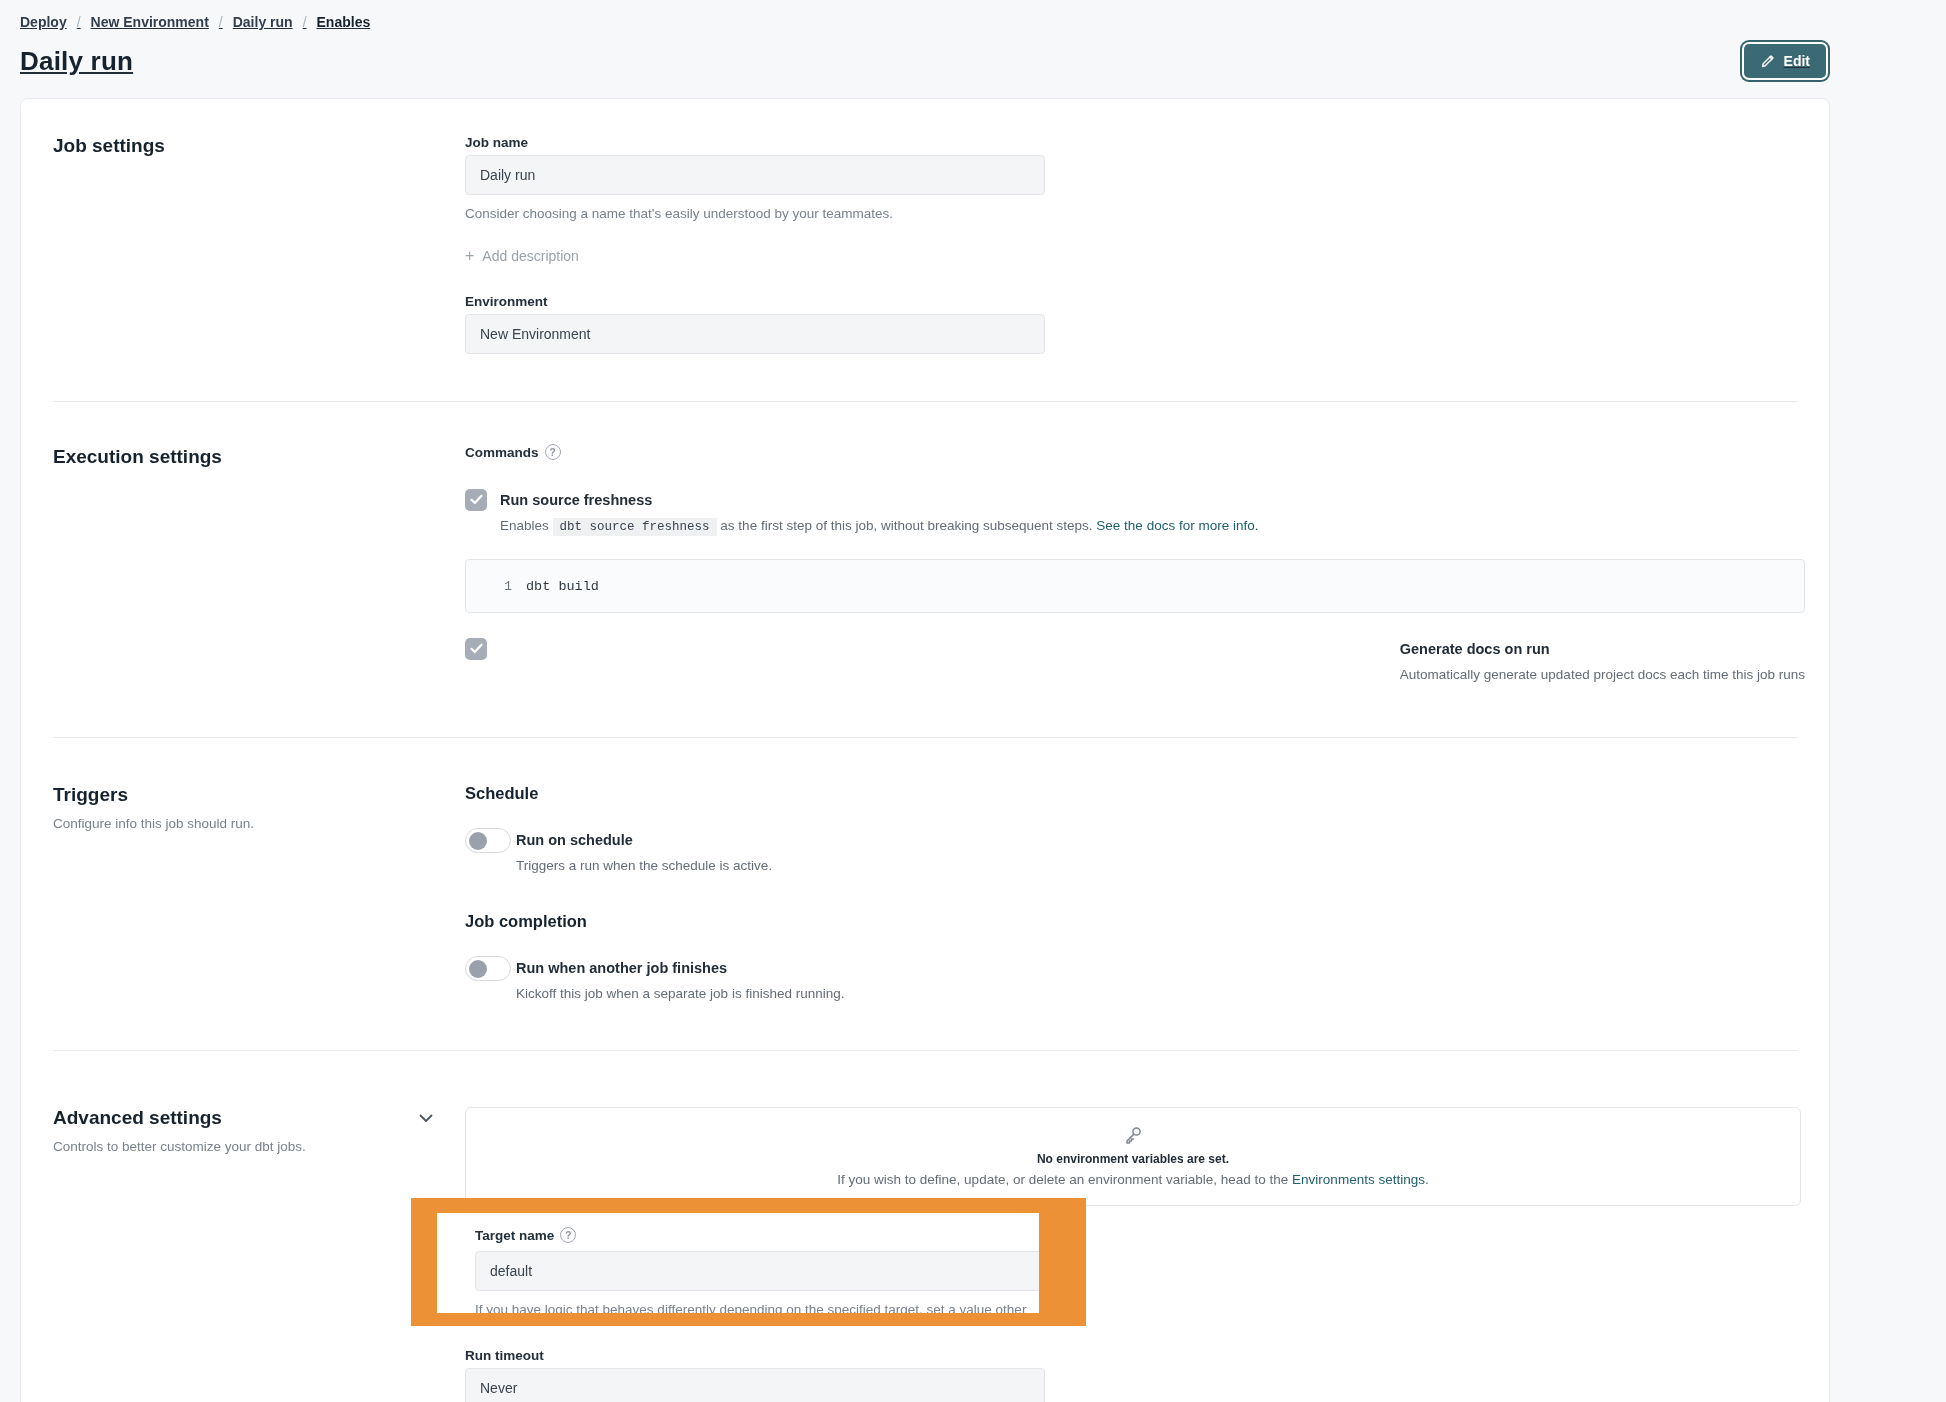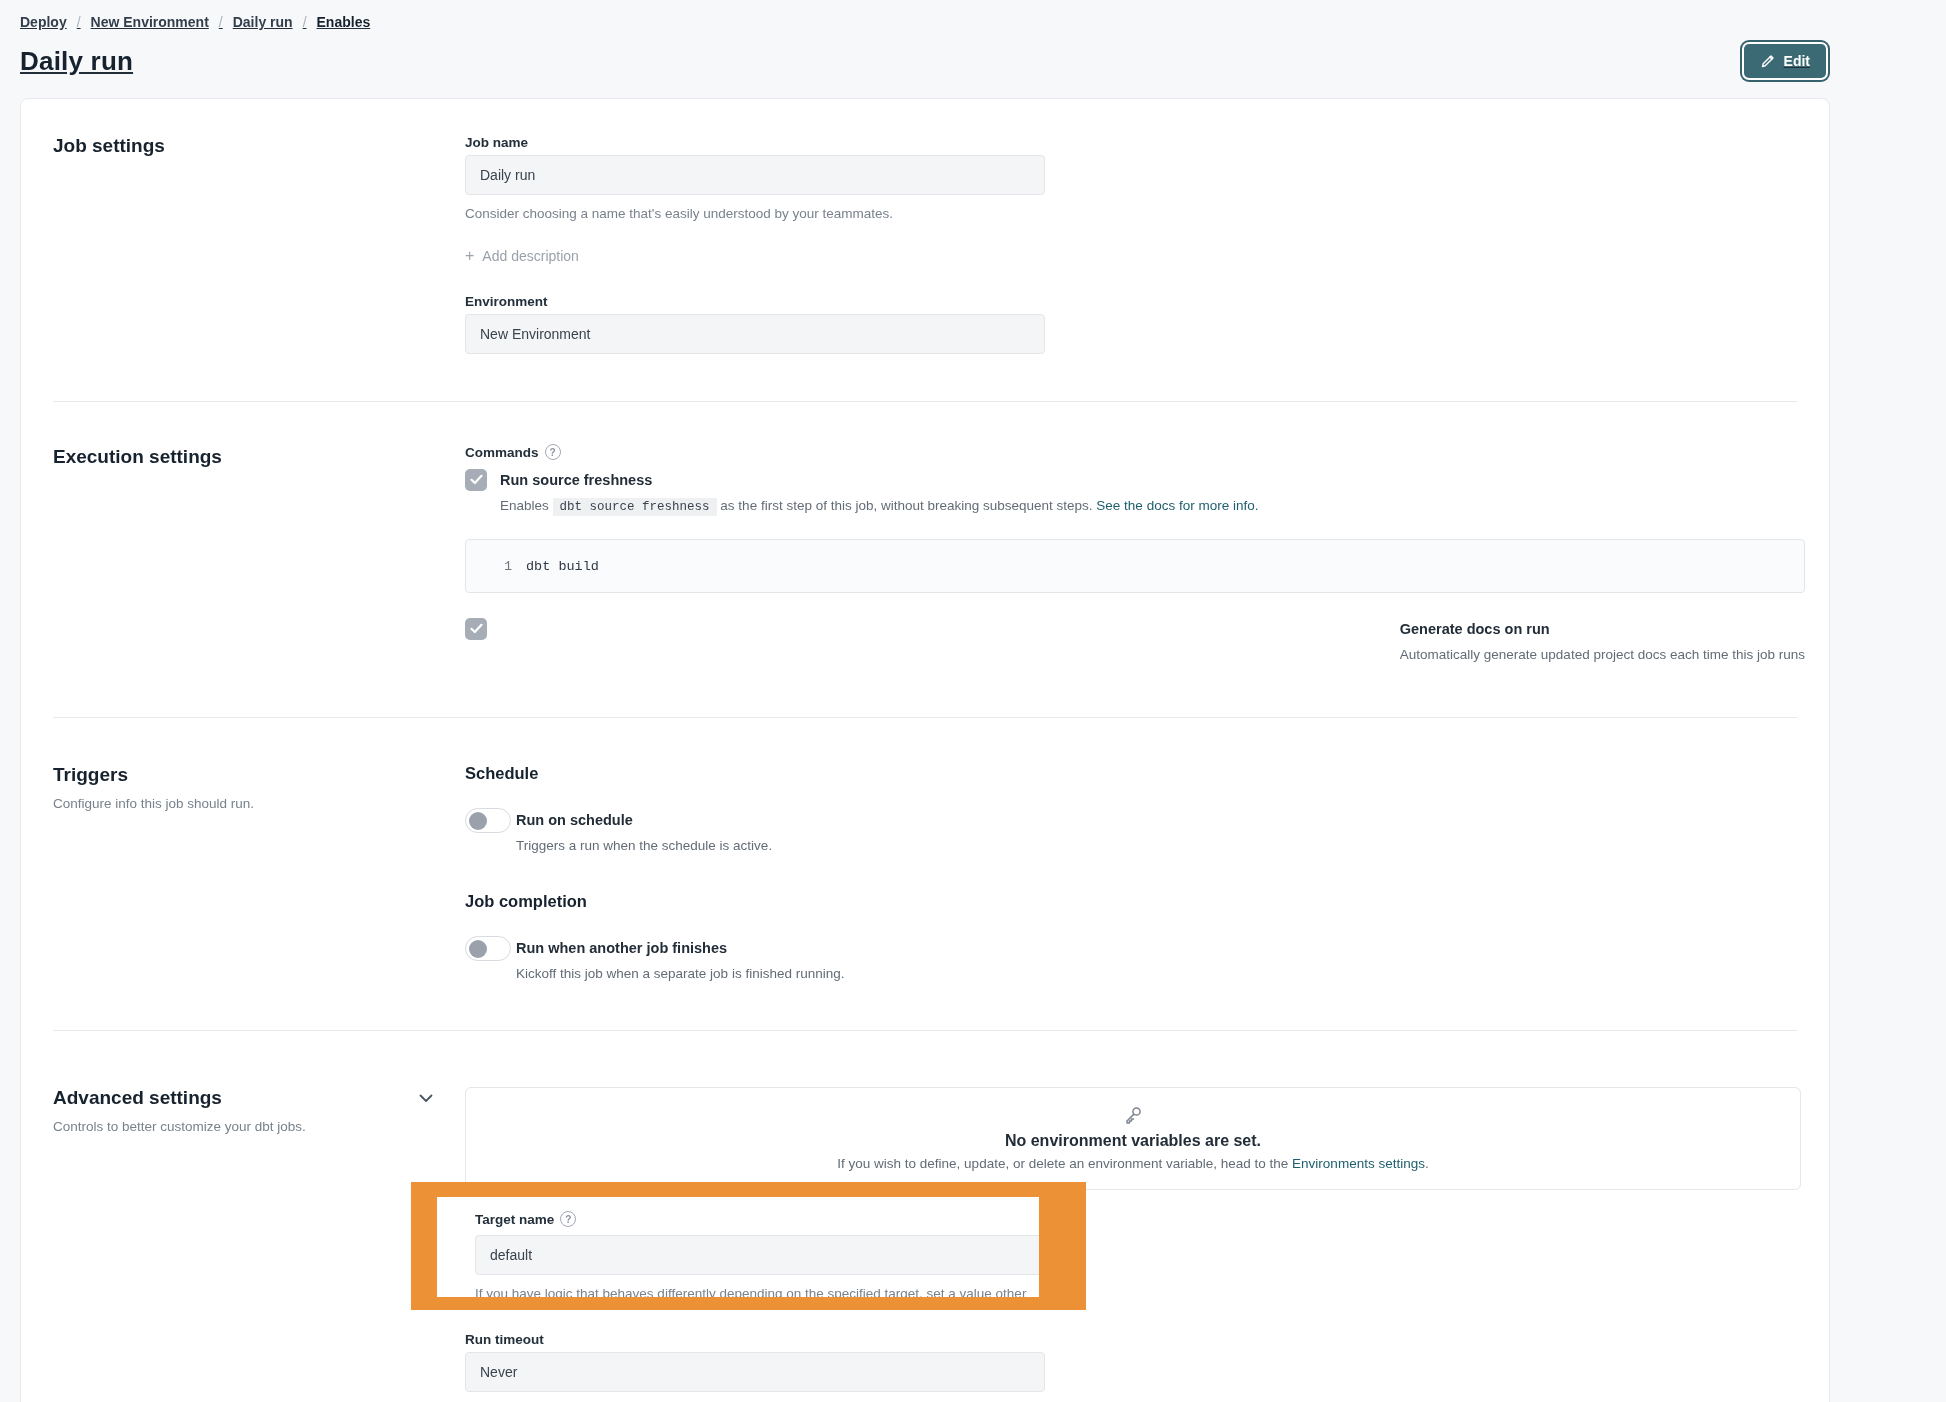--- a/index.html
+++ b/index.html
@@ -55,21 +55,21 @@
   .add-desc { display:flex; align-items:center; gap:8px; margin-top:24px; color:#9aa2ac; font-size:14px; cursor:pointer; width:fit-content; }
   .add-desc .plus { font-size:16px; line-height:1; }
   .env-label { margin-top:30px; }
   
   .help-icon {
     width:16px; height:16px; border:1px solid #a2a9b3; border-radius:50%;
     display:inline-flex; align-items:center; justify-content:center;
     font-size:10px; font-weight:700; color:#8b939e; cursor:pointer; flex-shrink:0;
   }
   
-  .check-row { display:flex; gap:13px; margin-top:8px; }
+  .check-row { display:flex; gap:13px; margin-top:28px; }
   .checkbox {
     width:22px; height:22px; border-radius:5px; background:#a7adb6;
     display:flex; align-items:center; justify-content:center; cursor:pointer; flex-shrink:0; margin-top:1px;
   }
   .check-label { font-size:14.5px; font-weight:700; color:#222d38; line-height:24px; }
   .check-help { font-size:13.5px; color:#636c76; margin-top:4px; line-height:20px; }
   .inline-code {
     font-family:"Liberation Mono","DejaVu Sans Mono",monospace;
     font-size:12.5px; background:#eef0f2; border-radius:0; padding:2px 7px; color:#3b4350;
   }
@@ -95,21 +95,21 @@
   }
   .trig-group-heading { font-size:16.5px; font-weight:700; color:#16222e; }
   .group-completion { margin-top:36px; }
   
   .adv-chevron { position:absolute; left:398px; top:58px; cursor:pointer; }
   .env-card {
     width:1336px; border:1px solid #e4e6e9; border-radius:6px;
     padding:16px 20px 18px 20px; text-align:center;
   }
   .env-card .key-wrap { display:flex; justify-content:center; }
-  .env-title { font-size:16px; font-weight:700; color:#222d38; margin-top:6px; }
+  .env-title { font-size:12px; font-weight:700; color:#222d38; margin-top:6px; }
   .env-text { font-size:13.5px; color:#636c76; margin-top:6px; }
   
   .highlight-box {
     position:relative; left:-54px; margin-top:-8px; z-index:2;
     width:675px; background:#ec9136; padding:15px 47px 13px 26px;
   }
   .highlight-inner { background:#fff; height:100px; overflow:hidden; padding:14px 6px 0 38px; }
   .highlight-inner .text-input { width:576px; margin-top:8px; }
   .highlight-inner .help-text { max-width:576px; }
   .timeout-group { margin-top:22px; }

